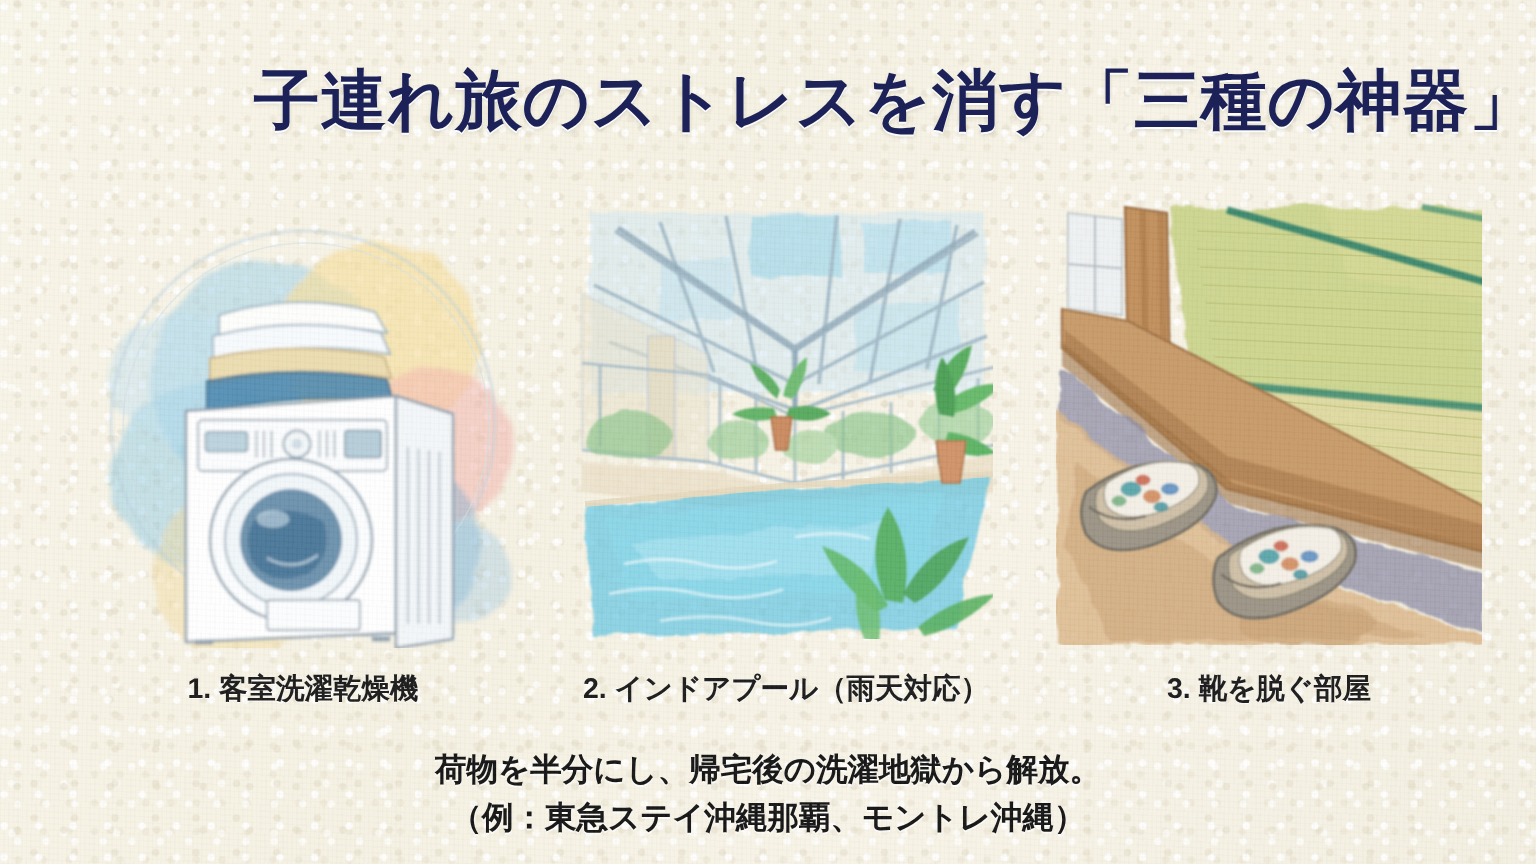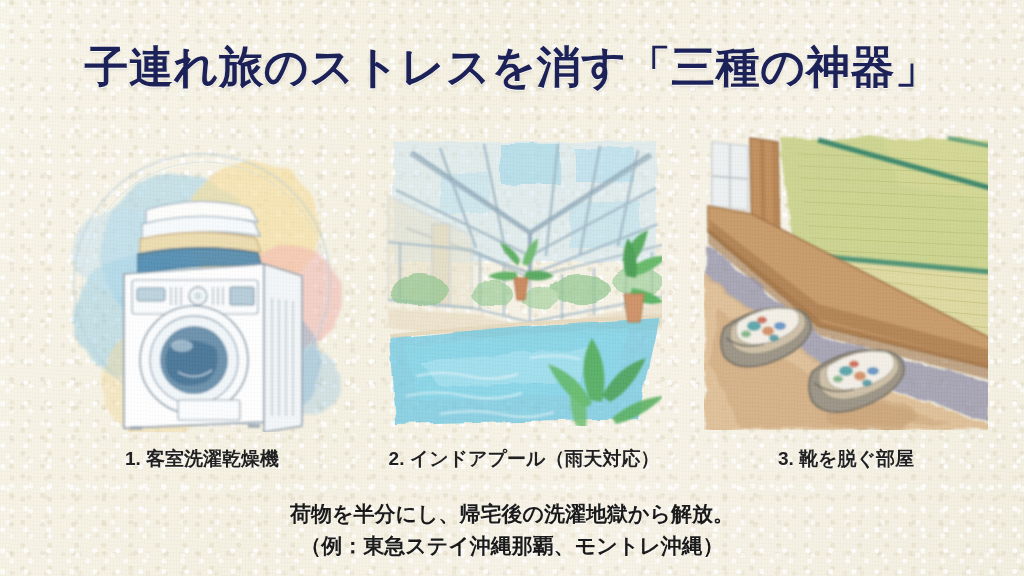--- a/index.html
+++ b/index.html
@@ -38,21 +38,21 @@
       repeating-linear-gradient(91deg, rgba(0,0,0,0.012) 0 1px, rgba(255,255,255,0.02) 1px 3px),
       repeating-linear-gradient(3deg, rgba(0,0,0,0.01) 0 1px, rgba(255,255,255,0.018) 1px 4px);
   }
 
   
   .title {
     position: absolute;
     left: 0;
     right: 0;
     top: 38px;
-    text-align: center;
+    text-align: right;
     font-size: 44px;
     font-weight: bold;
     letter-spacing: 0.5px;
     color: #1c2258;
     white-space: nowrap;
     text-shadow:
       0 1px 0 rgba(255,255,255,0.9),
       0 2px 3px rgba(120,115,95,0.22);
     z-index: 5;
   }

